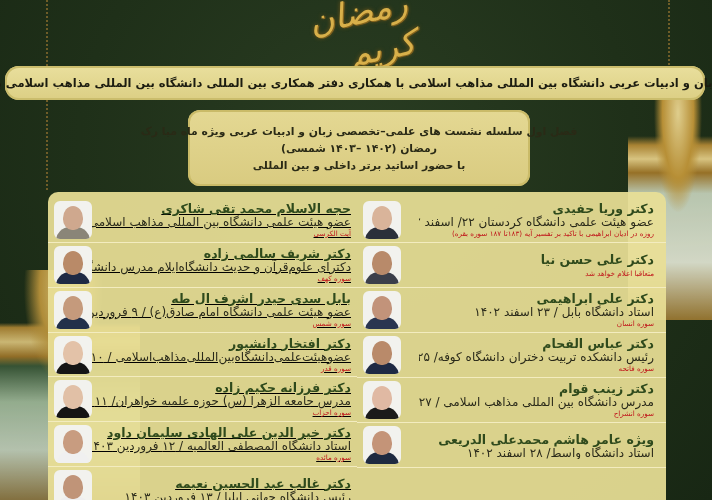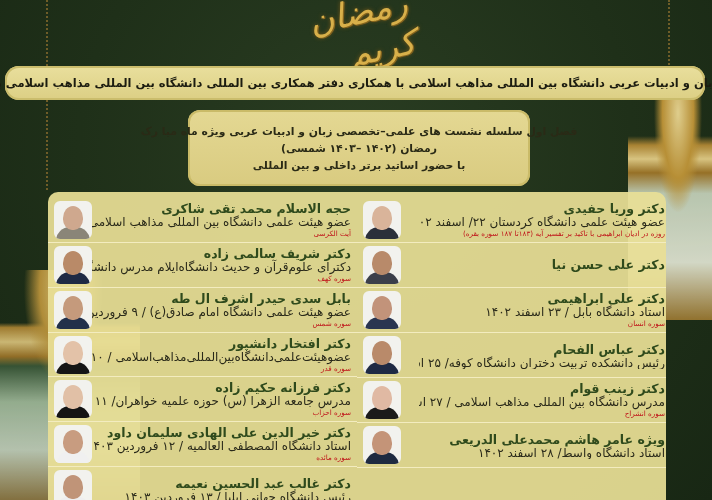--- a/index.html
+++ b/index.html
@@ -59,36 +59,36 @@
     position: absolute; left: 48px; top: 192px; width: 618px; height: 320px;
     background: rgba(232, 223, 150, 0.93);
     border-radius: 10px 10px 0 0;
     display: flex; flex-direction: row;
   }
   .col { width: 309px; display: flex; flex-direction: column; padding-top: 6px; }
   .speaker {
     height: 45px; display: flex; flex-direction: row; align-items: center;
     padding: 0 6px; border-bottom: 1px solid #f3ecbf; position: relative;
   }
-  .col.right .speaker { padding-right: 1px; }
+  .col.right .speaker { padding-right: 12px; }
   .avatar {
     width: 38px; height: 38px; border-radius: 6px; flex: 0 0 38px; overflow: hidden;
     position: relative; background: #f2f2ee;
   }
   .avatar .face {
     position: absolute; left: 9px; top: 5px; width: 20px; height: 24px; border-radius: 50% 50% 45% 45%;
   }
   .avatar .body {
     position: absolute; left: 2px; top: 26px; width: 34px; height: 16px; border-radius: 14px 14px 0 0;
   }
   .info { flex: 1; text-align: right; padding-right: 0; padding-left: 6px; overflow: hidden; }
   .col.right .info { order: 0; }
   .col.right .avatar { order: 1; margin-right: 18px; }
   .col.left .avatar { order: 1; }
-  .col.left .info { order: 0; padding-left: 8px; }
+  .col.left .info { order: 0; padding-left: 8px; text-decoration: underline; }
   .name { font-size: 12.5px; font-weight: bold; color: #2f4a1c; white-space: nowrap; line-height: 16px; }
   .desc { font-size: 12px; color: #2a2a1a; white-space: nowrap; line-height: 11px; text-align: right; }
   .topic { font-size: 7.2px; color: #c0161b; white-space: nowrap; line-height: 11px; }
 </style>
 </head>
 <body>
 
 <div class="chain l"></div>
 <div class="chain r"></div>
 <div class="lantern left"></div>
@@ -121,20 +121,21 @@
       <div class="topic">روزه در ادیان ابراهیمی با تاکید بر تفسیر آیه (۱۸۳تا ۱۸۷ سوره بقره)</div>
     </div>
   </div>
       <div class="speaker">
     <div class="avatar">
       <div class="body" style="background: rgb(59, 63, 74);"></div>
       <div class="face" style="background: rgb(184, 138, 106);"></div>
     </div>
     <div class="info">
       <div class="name">دکتر علی حسن نیا</div>
+      <div class="topic">متعاقبا اعلام خواهد شد</div>
     </div>
   </div>
       <div class="speaker">
     <div class="avatar">
       <div class="body" style="background: rgb(42, 53, 80);"></div>
       <div class="face" style="background: rgb(194, 147, 122);"></div>
     </div>
     <div class="info">
       <div class="name">دکتر علی ابراهیمی</div>
       <div class="desc">استاد دانشگاه بابل / ۲۳ اسفند ۱۴۰۲</div>
@@ -142,20 +143,21 @@
     </div>
   </div>
       <div class="speaker">
     <div class="avatar">
       <div class="body" style="background: rgb(31, 42, 68);"></div>
       <div class="face" style="background: rgb(185, 138, 106);"></div>
     </div>
     <div class="info">
       <div class="name">دکتر عباس الفحام</div>
       <div class="desc">رئیس دانشکده تربیت دختران دانشگاه کوفه/ ۲۵ اسفند ۱۴۰۲</div>
+      <div class="topic">سوره فاتحه</div>
     </div>
   </div>
       <div class="speaker">
     <div class="avatar">
       <div class="body" style="background: rgb(26, 26, 26);"></div>
       <div class="face" style="background: rgb(224, 185, 163);"></div>
     </div>
     <div class="info">
       <div class="name">دکتر زینب قوام</div>
       <div class="desc">مدرس دانشگاه بین المللی مذاهب اسلامی / ۲۷ اسفند ۱۴۰۲</div>

